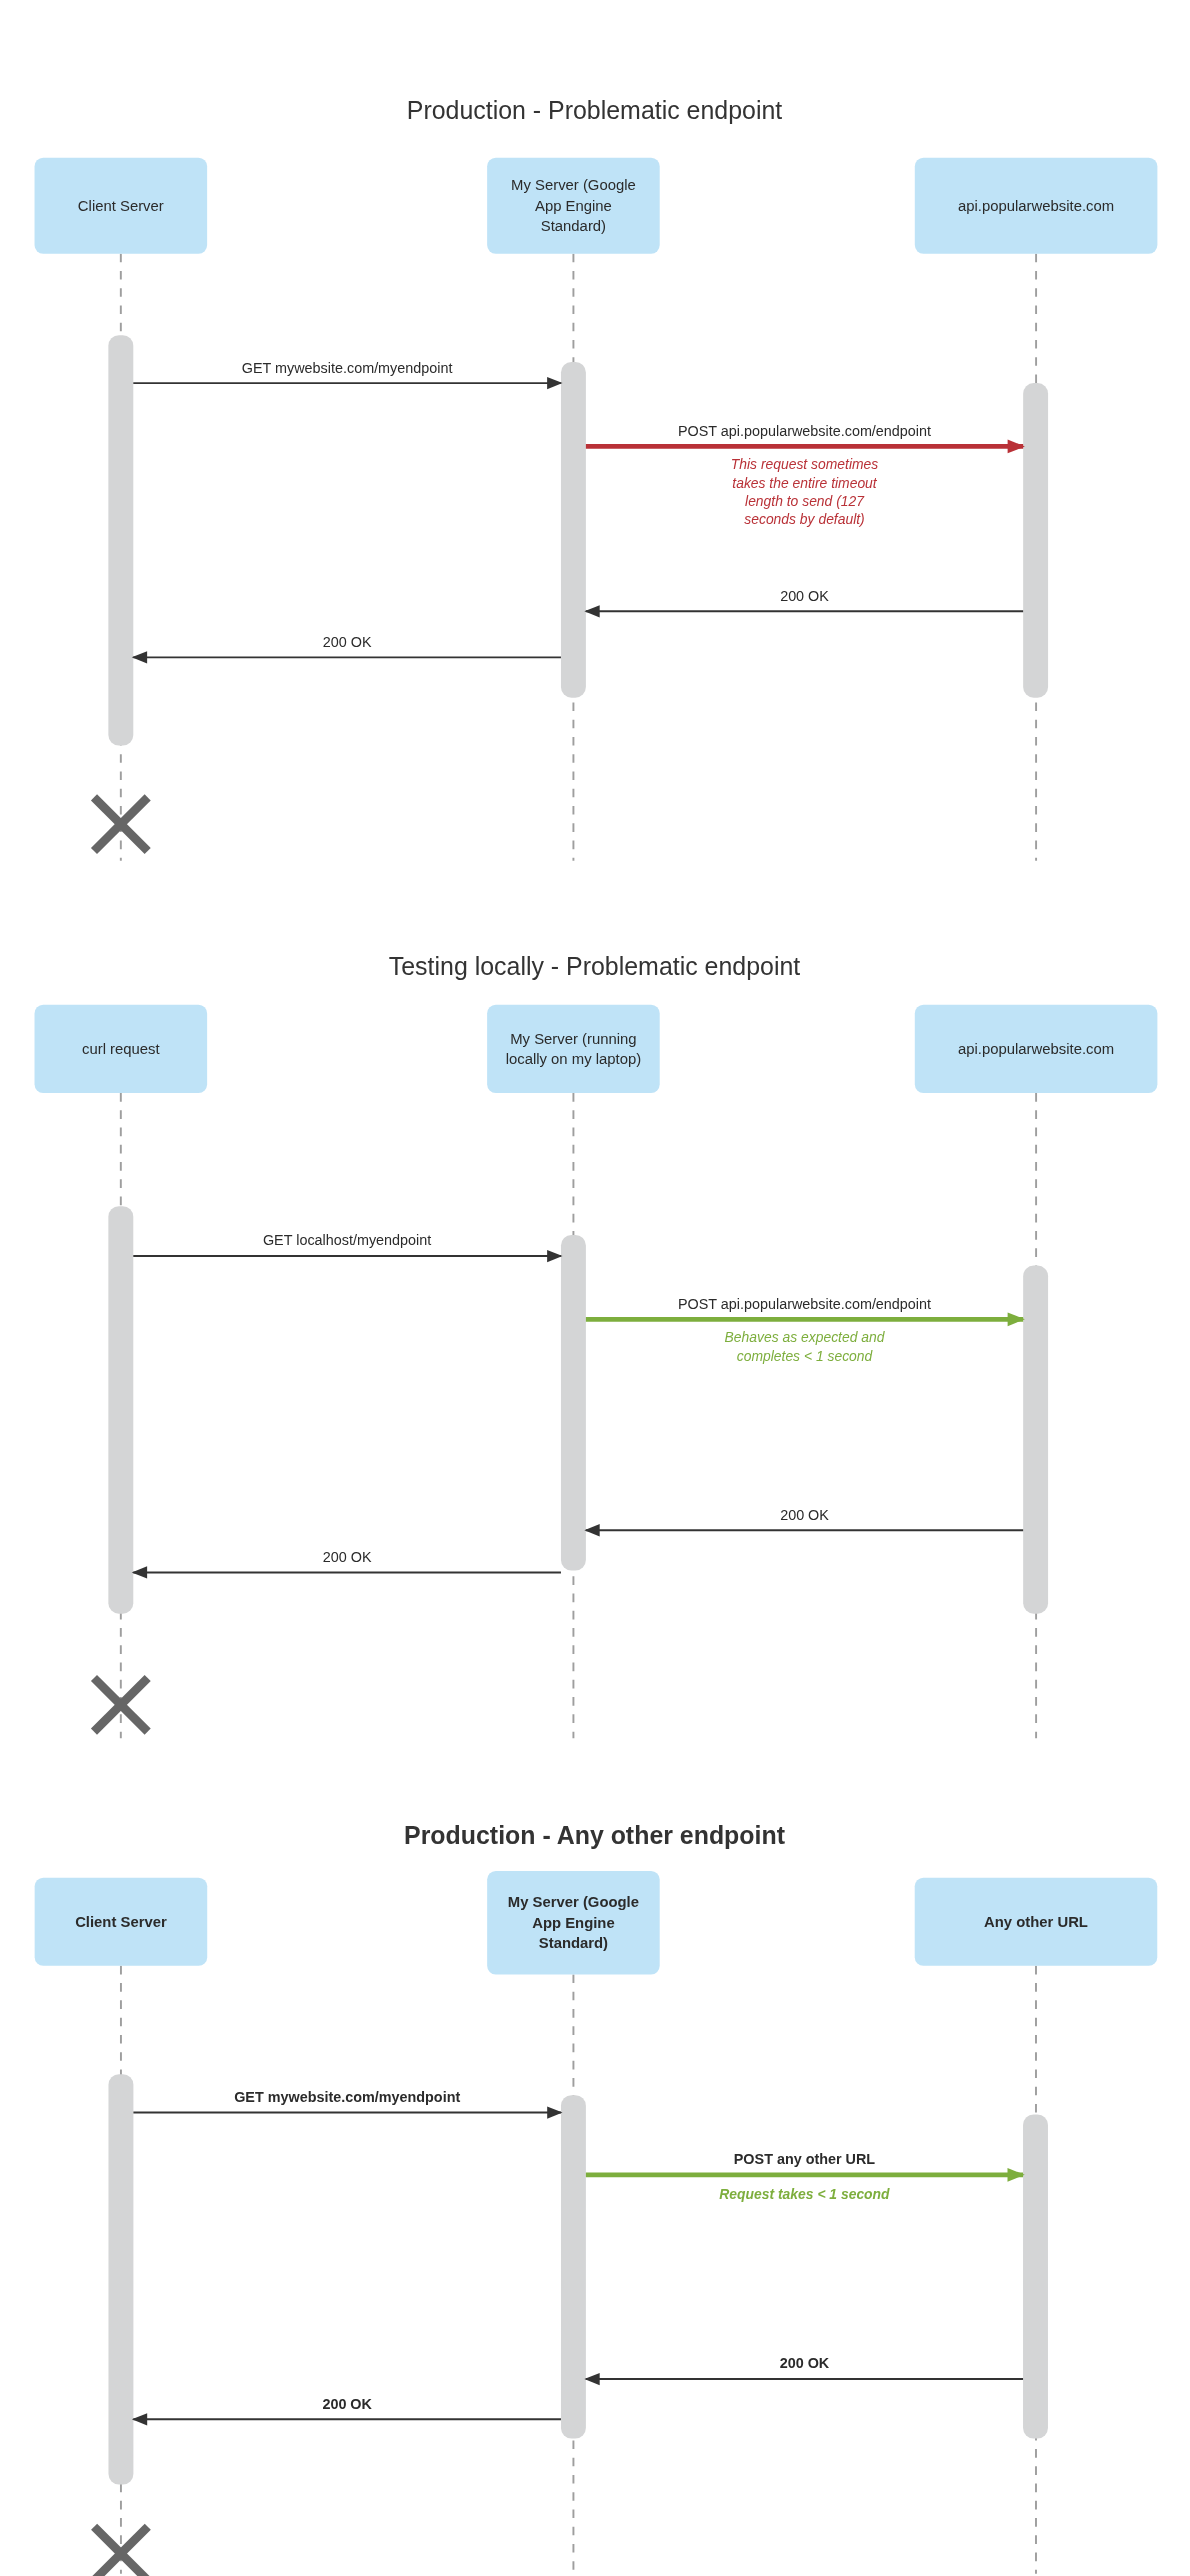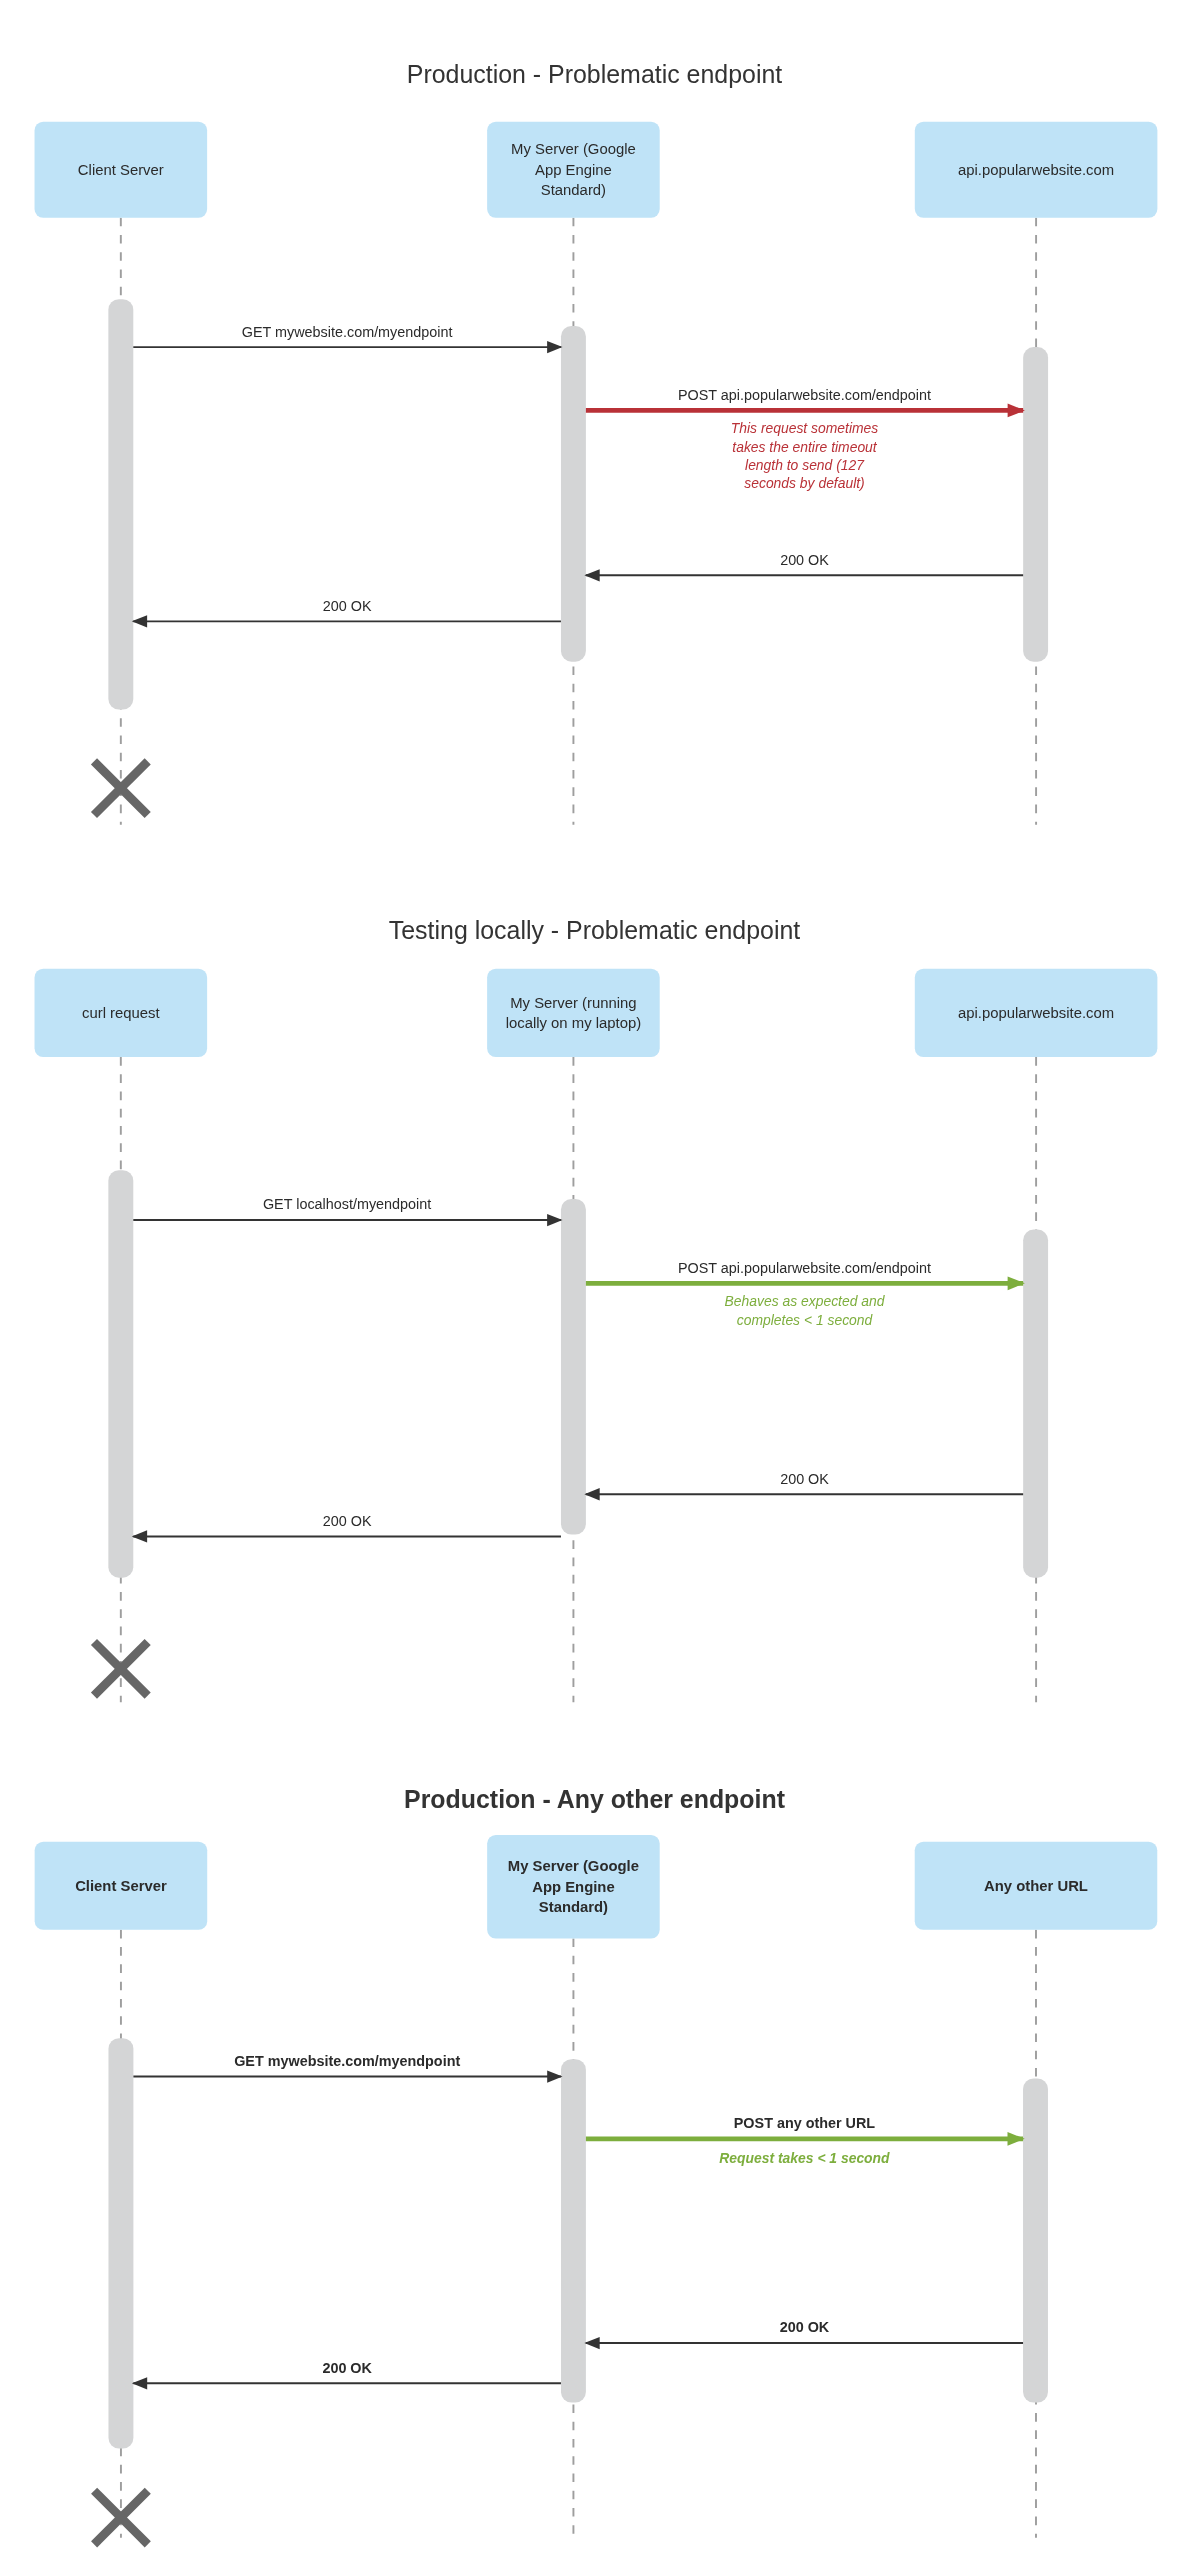--- a/index.html
+++ b/index.html
@@ -11,20 +11,21 @@
     width: 1190px;
     height: 2576px;
     position: relative;
     font-family: "Liberation Sans", sans-serif;
     overflow: hidden;
   }
   .diagram-wrap {
     position: absolute;
     left: 0;
     width: 1190px;
+    margin-top: 36px;
   }
   #diagram-1 { top: 0px;    height: 863px; }
   #diagram-2 { top: 863px;  height: 878px; }
   #diagram-3 { top: 1741px; height: 835px; font-weight: bold; }
 
   svg { display: block; }
 
   .dg-title {
     font-size: 26px;
     fill: #333333;

